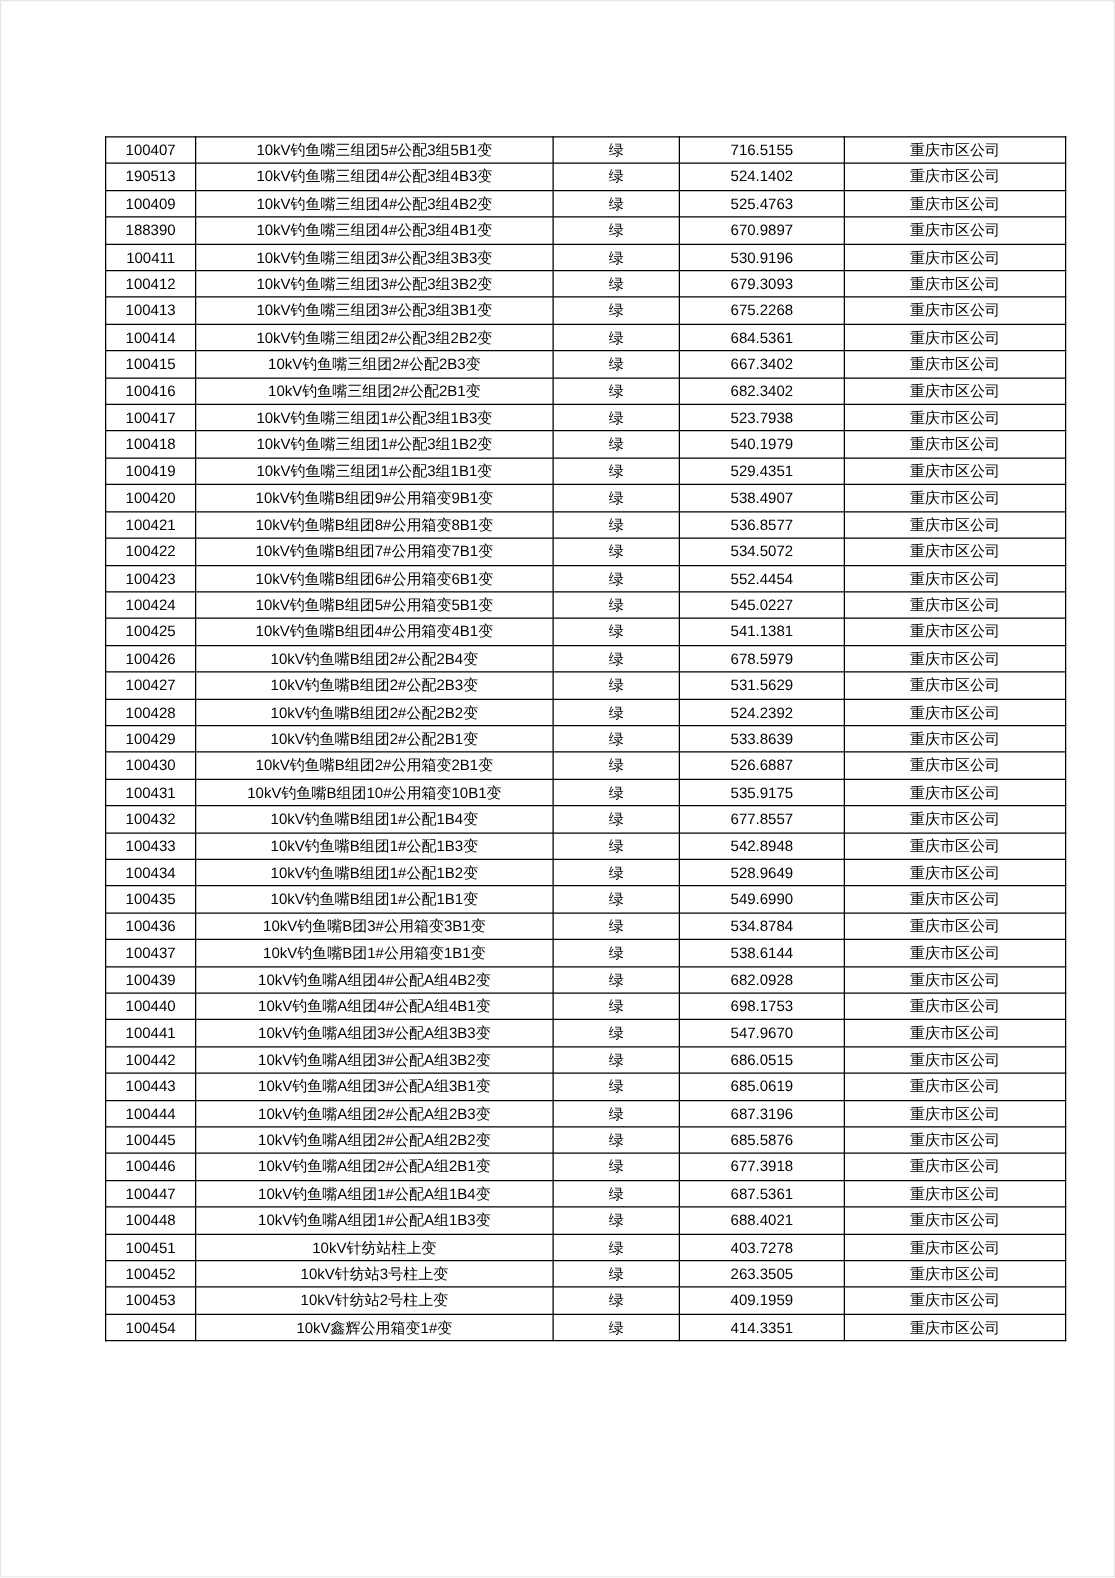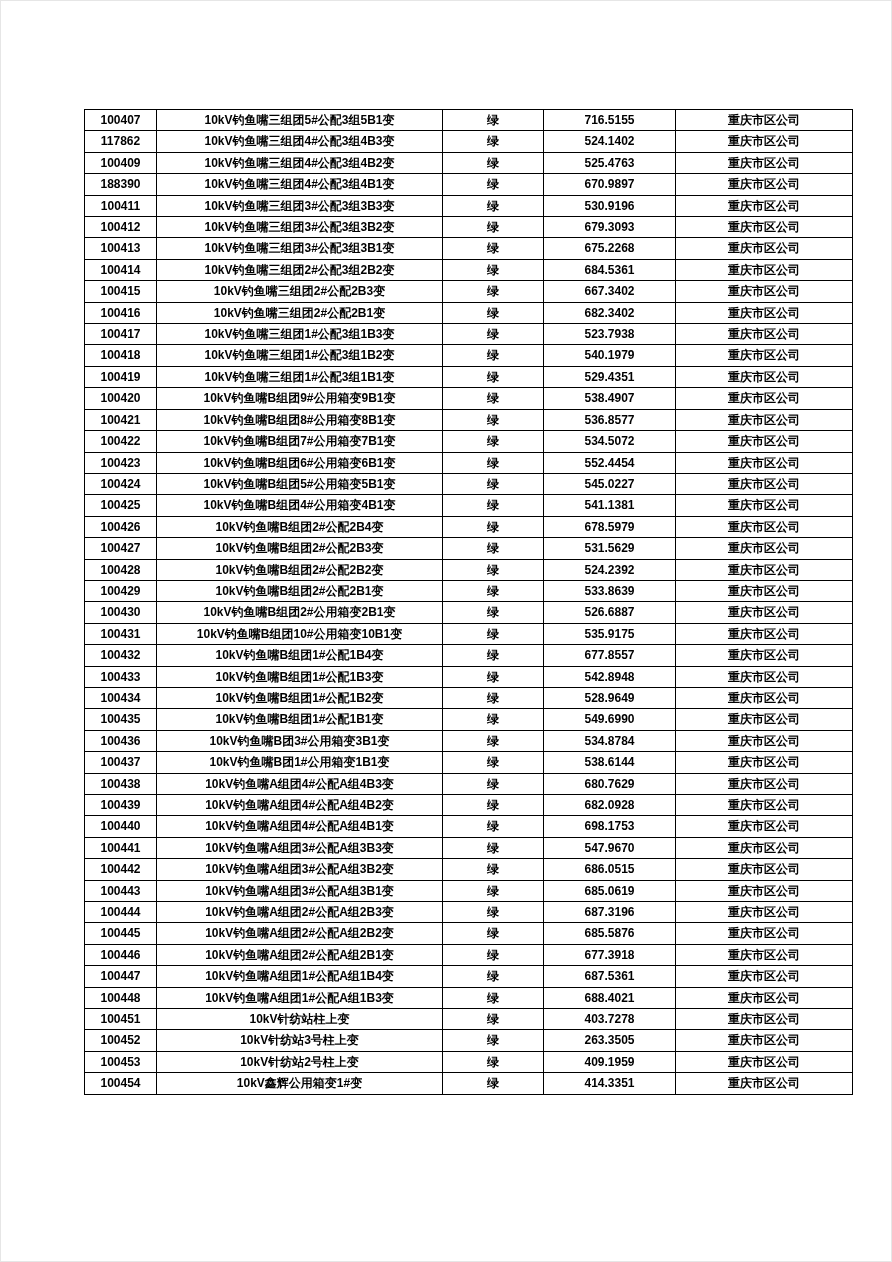--- a/index.html
+++ b/index.html
@@ -9,21 +9,20 @@
     font-family: "Liberation Sans", "DejaVu Sans", sans-serif;
   }
   .page {
     position: relative;
     width: 892px;
     height: 1262px;
     background: #ffffff;
     border: 1px solid #e6e6e6;
     box-sizing: border-box;
     overflow: hidden;
-    font-weight: bold;
   }
   table.data-table {
     position: absolute;
     left: 83px;
     top: 108px;
     width: 717px;
     border-collapse: collapse;
     table-layout: fixed;
   }
   table.data-table td {
@@ -59,21 +58,21 @@
     </colgroup>
     <tbody>
         <tr>
           <td class="col-id">100407</td>
           <td class="col-name">10kV钓鱼嘴三组团5#公配3组5B1变</td>
           <td class="col-status">绿</td>
           <td class="col-value">716.5155</td>
           <td class="col-company">重庆市区公司</td>
         </tr>
         <tr>
-          <td class="col-id">117862</td>
+          <td class="col-id">190513</td>
           <td class="col-name">10kV钓鱼嘴三组团4#公配3组4B3变</td>
           <td class="col-status">绿</td>
           <td class="col-value">524.1402</td>
           <td class="col-company">重庆市区公司</td>
         </tr>
         <tr>
           <td class="col-id">100409</td>
           <td class="col-name">10kV钓鱼嘴三组团4#公配3组4B2变</td>
           <td class="col-status">绿</td>
           <td class="col-value">525.4763</td>
@@ -266,27 +265,20 @@
           <td class="col-name">10kV钓鱼嘴B团3#公用箱变3B1变</td>
           <td class="col-status">绿</td>
           <td class="col-value">534.8784</td>
           <td class="col-company">重庆市区公司</td>
         </tr>
         <tr>
           <td class="col-id">100437</td>
           <td class="col-name">10kV钓鱼嘴B团1#公用箱变1B1变</td>
           <td class="col-status">绿</td>
           <td class="col-value">538.6144</td>
-          <td class="col-company">重庆市区公司</td>
-        </tr>
-        <tr>
-          <td class="col-id">100438</td>
-          <td class="col-name">10kV钓鱼嘴A组团4#公配A组4B3变</td>
-          <td class="col-status">绿</td>
-          <td class="col-value">680.7629</td>
           <td class="col-company">重庆市区公司</td>
         </tr>
         <tr>
           <td class="col-id">100439</td>
           <td class="col-name">10kV钓鱼嘴A组团4#公配A组4B2变</td>
           <td class="col-status">绿</td>
           <td class="col-value">682.0928</td>
           <td class="col-company">重庆市区公司</td>
         </tr>
         <tr>

